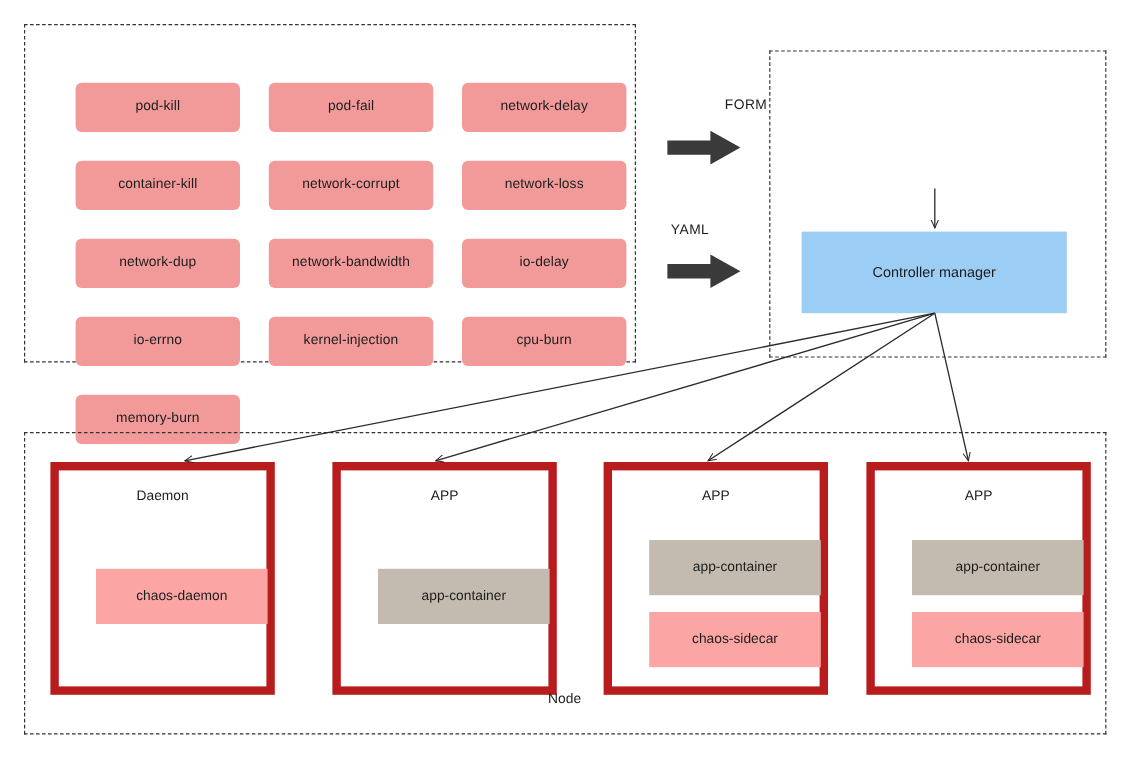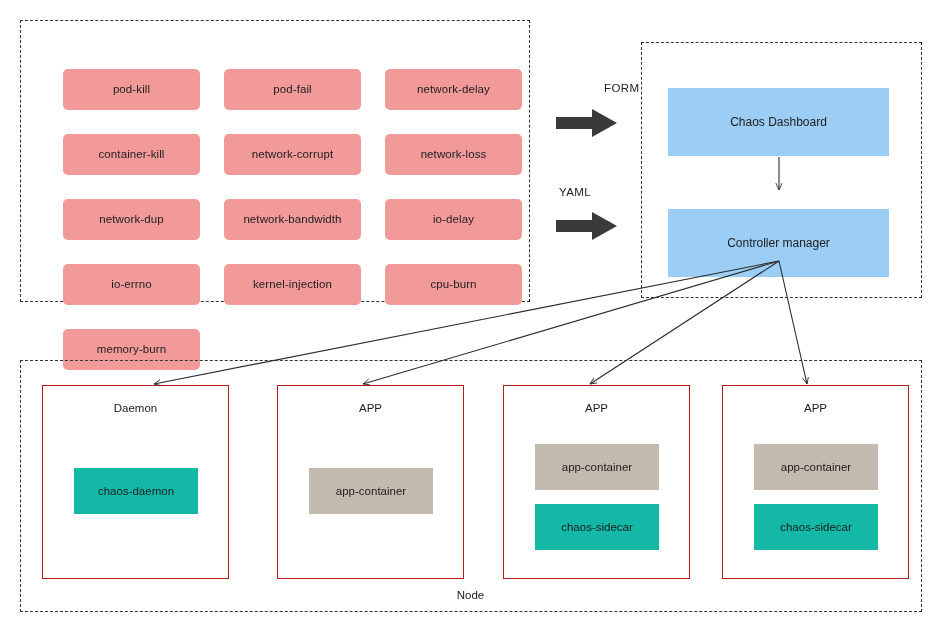--- a/index.html
+++ b/index.html
@@ -62,21 +62,21 @@
     position: absolute;
     background: #9CCDF5;
     display: flex;
     align-items: center;
     justify-content: center;
     font-size: 12px;
     color: #1d1d1d;
     box-sizing: border-box;
   }
   #box-dashboard  { left: 668px; top: 88px;  width: 221px; height: 68px; }
-  #box-controller { left: 668px; top: 209px; width: 221px; height: 68px; }
+  #box-controller { left: 668px; top: 193px; width: 221px; height: 68px; }
 
   
   .input-label {
     position: absolute;
     font-size: 11.5px;
     color: #1d1d1d;
     letter-spacing: .4px;
     white-space: nowrap;
   }
   #label-form { left: 559px; top: 82px; padding-left: 45px; }
@@ -90,64 +90,64 @@
   #arrow-form { left: 556px; top: 108px; }
   #arrow-yaml { left: 556px; top: 211px; }
 
   
   .pod {
     position: absolute;
     top: 385px;
     width: 187px;
     height: 194px;
     background: #ffffff;
-    border: 1px solid #b91c1c;
+    border: 7px solid #b91c1c;
     box-sizing: border-box;
   }
   #pod-0 { left: 42px;  }
   #pod-1 { left: 277px; }
   #pod-2 { left: 503px; }
   #pod-3 { left: 722px; }
 
   .pod-title {
     position: absolute;
     top: 16px;
     left: 0;
     right: 0;
     text-align: center;
     font-size: 11.5px;
     color: #1d1d1d;
   }
 
   .container-box {
     position: absolute;
     left: 31px;
-    width: 124px;
+    width: 143px;
     height: 46px;
     display: flex;
     align-items: center;
     justify-content: center;
     font-size: 11.5px;
     color: #1d1d1d;
     box-sizing: border-box;
   }
-  .container-box.blue { background: #14b8a6; text-align: center; }
+  .container-box.blue { background: #fca5a5; text-align: center; }
   .container-box.tan  { background: #C4BBB0; }
 
   
   .slot-single { top: 82px; }
   
   .slot-top    { top: 58px; }
   .slot-bottom { top: 118px; }
 
   #node-label {
     position: absolute;
     left: 0;
     right: 0;
-    top: 589px;
+    top: 577px;
     text-align: center;
     font-size: 11.5px;
     color: #1d1d1d;
   }
 
   
   #connectors {
     position: absolute;
     left: 0;
     top: 0;
@@ -184,21 +184,20 @@
     <path d="M0,9 L36,9 L36,1 L61,15 L36,29 L36,21 L0,21 Z" fill="#3A3A3A"></path>
   </svg>
 
   <div class="input-label" id="label-yaml">YAML</div>
   <svg class="block-arrow" id="arrow-yaml" viewBox="0 0 62 30">
     <path d="M0,9 L36,9 L36,1 L61,15 L36,29 L36,21 L0,21 Z" fill="#3A3A3A"></path>
   </svg>
 
   <div class="dashed-group" id="group-control"></div>
 
-  <div class="blue-box" id="box-dashboard">Chaos Dashboard</div>
   <div class="blue-box" id="box-controller">Controller manager</div>
 
   <div class="dashed-group" id="group-node"></div>
 
   <div id="pods-layer">
       <div class="pod" id="pod-0">
         <div class="pod-title">Daemon</div>
         <div class="container-box blue slot-single">chaos-daemon</div>
       </div>
       <div class="pod" id="pod-1">

